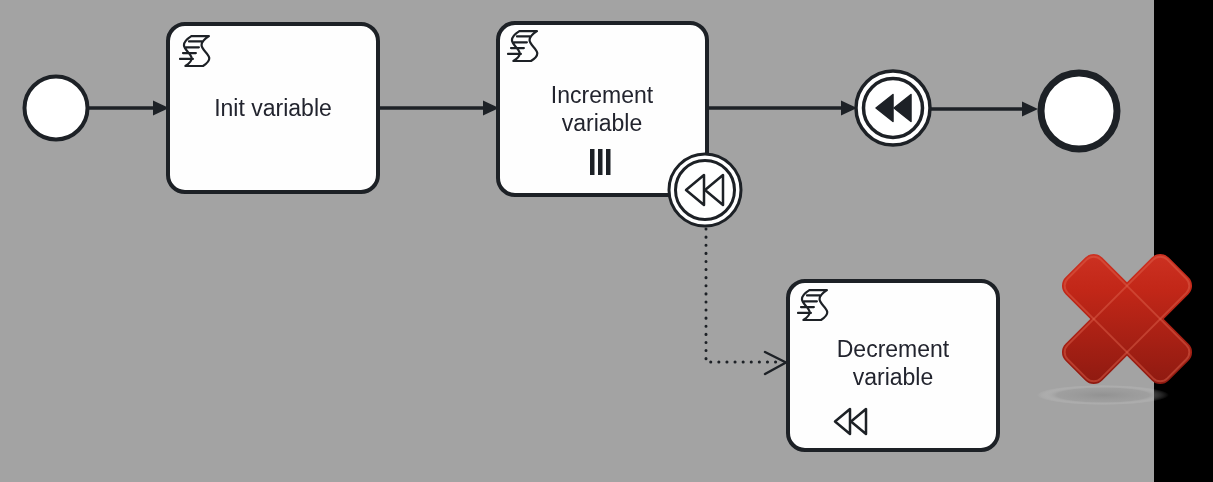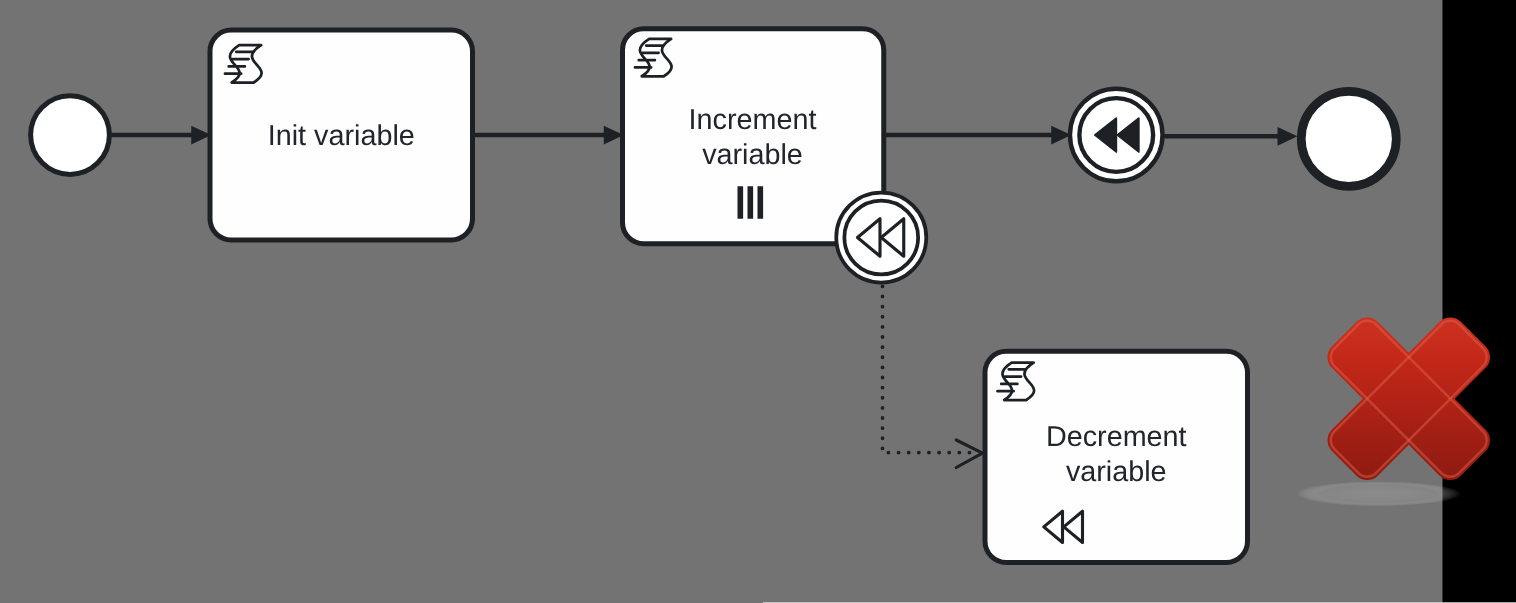--- a/index.html
+++ b/index.html
@@ -1,19 +1,19 @@
 <!DOCTYPE html>
 <html><head>
 <meta charset="utf-8">
 <style>
   html,body{margin:0;padding:0;background:#ffffff;}
   .stage{
     position:relative;
     width:1213px;height:482px;
-    background:#737373;
+    background:#a3a3a3;
     overflow:hidden;
     font-family:"Liberation Sans", sans-serif;
   }
   svg{display:block;}
   text{
     font-family:"Liberation Sans", sans-serif;
     font-size:23px;
     fill:#22242e;
   }
 </style>

